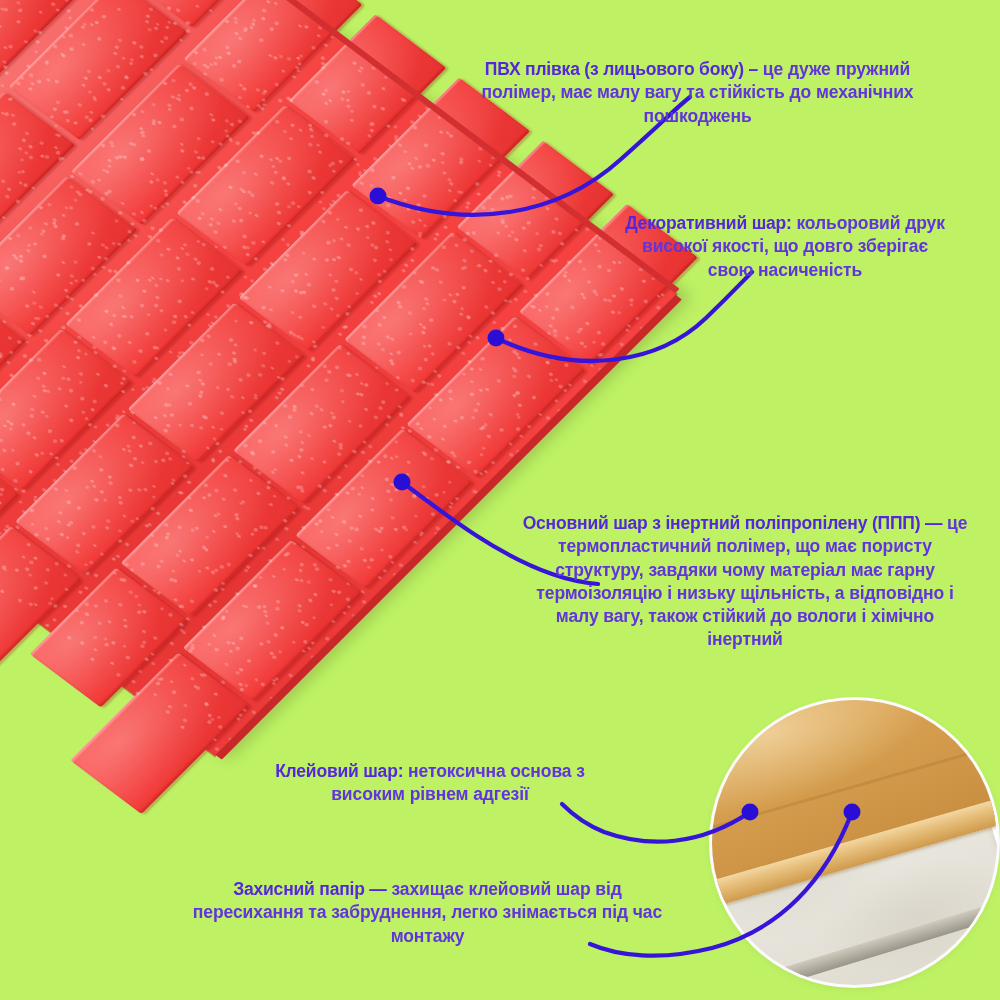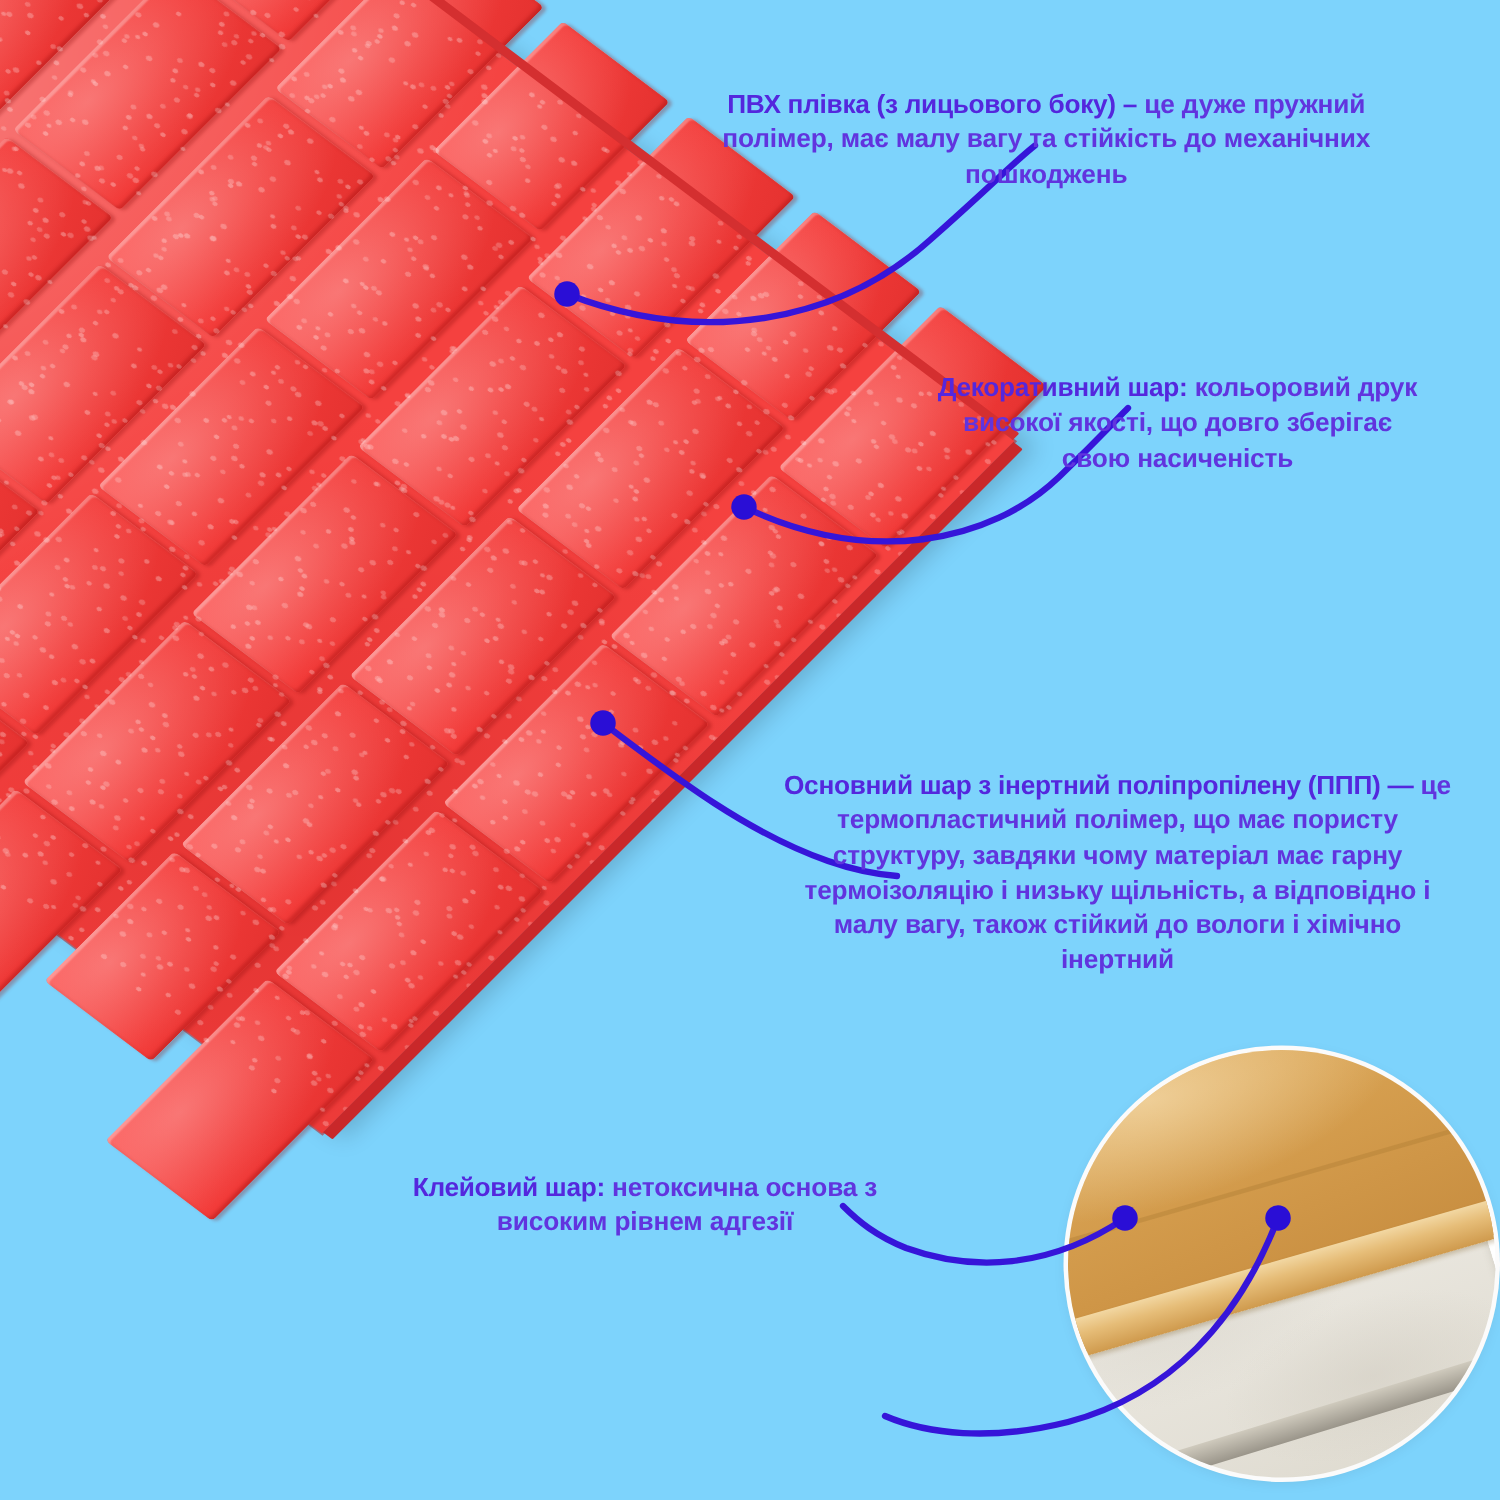--- a/index.html
+++ b/index.html
@@ -2,41 +2,41 @@
 <html><head>
 <meta charset="utf-8">
 <style>
   html,body{margin:0;padding:0;}
   body{
     width:1000px;height:1000px;
     background:#ffffff;
     font-family:"Liberation Sans", sans-serif;
     overflow:hidden;
   }
-  #stage{position:relative;width:1000px;height:1000px;background:#7dd3fc;}
+  #stage{position:relative;width:1000px;height:1000px;background:#bef264;}
 
   
   .callout{
     position:absolute;
     color:#6134de;
     font-size:17.5px;
     line-height:1.33;
     letter-spacing:-0.1px;
     text-align:center;
     font-weight:600;
   }
   .callout b{
     font-weight:800;
     color:#5427dd;
     letter-spacing:-0.2px;
   }
   .c1{left:470px;top:58px;width:455px;}
-  .c2{left:620px;top:212px;width:330px;margin-top:35px;}
+  .c2{left:620px;top:212px;width:330px;}
   .c3{left:520px;top:512px;width:450px;}
-  .c4{left:250px;top:780px;width:360px;}
+  .c4{left:250px;top:760px;width:360px;}
   .c5{left:190px;top:878px;width:475px;}
 
   
   #links{position:absolute;left:0;top:0;width:1000px;height:1000px;pointer-events:none;}
 
   
   #panel-wrap{
     position:absolute;left:-210px;top:-48px;width:760px;height:860px;
   }
   #panel{
@@ -247,14 +247,17 @@
   </div>
 
   <div class="callout c3">
     <b>Основний шар з інертний поліпропілену (ППП) —</b><span> це термопластичний полімер, що має пористу структуру, завдяки чому матеріал має гарну термоізоляцію і низьку щільність, а відповідно і малу вагу, також стійкий до вологи і хімічно інертний</span>
   </div>
 
   <div class="callout c4">
     <b>Клейовий шар:</b><span> нетоксична основа з високим рівнем адгезії</span>
   </div>
 
+  <div class="callout c5">
+    <b>Захисний папір —</b><span> захищає клейовий шар від пересихання та забруднення, легко знімається під час монтажу</span>
+  </div>
 
 </div>
 
 </body></html>

